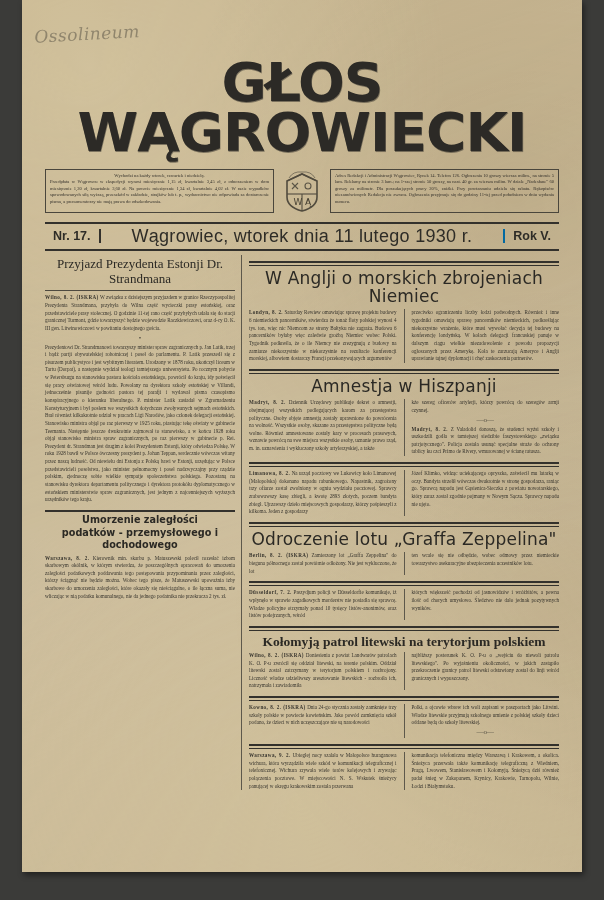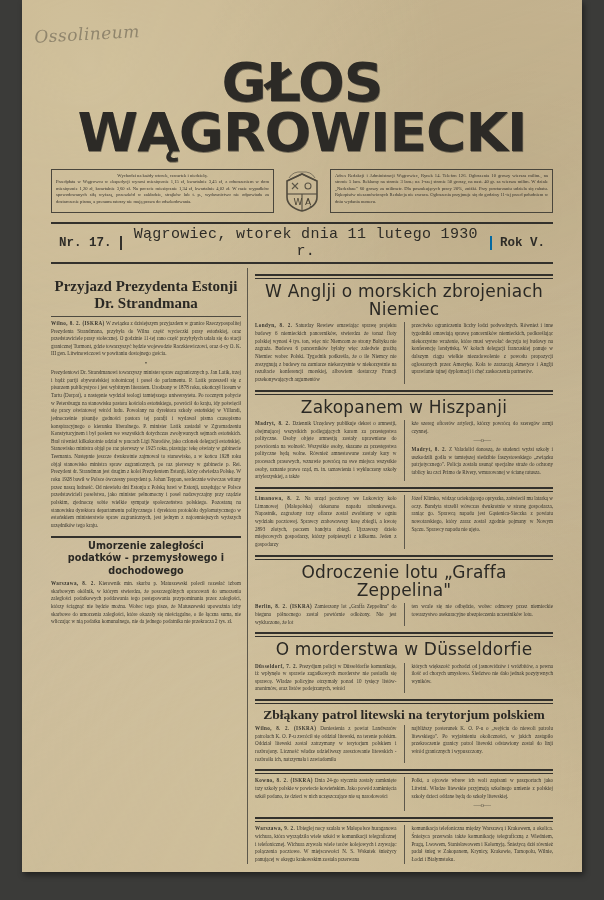--- a/index.html
+++ b/index.html
@@ -19,21 +19,21 @@
     content:"";position:absolute;inset:0;pointer-events:none;
     background:
       radial-gradient(circle at 12% 8%, rgba(255,250,235,.55), transparent 38%),
       radial-gradient(circle at 88% 22%, rgba(160,140,105,.22), transparent 42%),
       radial-gradient(circle at 50% 92%, rgba(250,244,226,.45), transparent 45%),
       radial-gradient(circle at 95% 70%, rgba(150,128,95,.18), transparent 40%),
       linear-gradient(160deg, rgba(223,211,186,.8), rgba(206,191,160,.35) 55%, rgba(226,215,190,.7));
     mix-blend-mode:multiply;opacity:.85;
   }
   #page>*{position:relative;z-index:2;}
-  .paper-inner{padding:0 26px;}
+  .paper-inner{padding:0 20px;}
 
   
   .handwriting{
     position:absolute;left:12px;top:12px;
     font-family:"DejaVu Serif",serif;font-style:italic;
     font-size:17px;color:#6a6352;opacity:.62;
     letter-spacing:.5px;transform:rotate(-3deg);
     white-space:nowrap;
   }
 
@@ -59,51 +59,51 @@
     width:50px;display:flex;align-items:center;justify-content:center;
     padding:0 3px;
   }
   .emblem{width:38px;height:44px;}
 
   
   .issue-bar{
     margin:9px 3px 0 3px;
     border-top:2px solid #33312c;border-bottom:2px solid #33312c;
     padding:2px 0;display:flex;align-items:center;
-    font-family:Liberation Mono, monospace;
+    font-family:Liberation Sans, sans-serif;
   }
   .issue-no,.issue-year{
     font-size:12.5px;font-weight:bold;color:#2e2c27;padding:0 8px;white-space:nowrap;
   }
   .issue-no{border-right:2px solid #33312c;}
   .issue-year{border-left:2px solid #0369a1;}
   .issue-date{
-    flex:1;text-align:center;font-size:15px;color:#2e2c27;letter-spacing:.3px;
+    flex:1;text-align:center;font-size:18px;color:#2e2c27;letter-spacing:.3px;
   }
 
   
   .columns{display:flex;margin:4px 3px 0 3px;}
   .col-left{width:190px;padding-right:6px;border-right:1px solid #5d584b;}
   .col-main{flex:1;padding-left:7px;}
 
   
   h1.hl{
     font-family:"DejaVu Sans",sans-serif;font-weight:normal;
     font-size:17px;line-height:1.08;text-align:center;
     color:#2b2924;margin:3px 0 4px 0;letter-spacing:.2px;
   }
   h2.hl-serif{
     font-family:"Liberation Serif",serif;font-weight:bold;
     font-size:13.5px;line-height:1.12;text-align:center;
     color:#2b2924;margin:3px 0 3px 0;
   }
   h3.hl-left{
-    font-family:"Liberation Serif",serif;font-weight:bold;
-    font-size:15px;line-height:1.14;text-align:center;
-    color:#2b2924;margin:10px 0 3px 0;
+    font-family:"Liberation Serif",serif;font-weight:normal;
+    font-size:13px;line-height:1.14;text-align:center;
+    color:#2b2924;margin:2px 0 3px 0;
   }
   h3.hl-cond{
     font-family:"DejaVu Sans",sans-serif;font-weight:bold;
     font-size:11px;line-height:1.14;text-align:center;
     color:#2b2924;margin:2px 0 3px 0;transform:scaleX(.88);
   }
   .rule-thick{border-top:2.5px solid #33312c;margin:6px 0 2px 0;}
   .rule-thin{border-top:1px solid #4e4a40;margin:4px 0 3px 0;}
   .rule-double{border-top:2.5px solid #33312c;border-bottom:1px solid #33312c;height:2px;margin:6px 0 3px 0;}
 
@@ -188,21 +188,21 @@
           <div class="sub body-text">
             <b>Londyn, 8. 2.</b>
             <span>Saturday Rewiew omawiając sprawę projektu budowy 6 niemieckich pancerników, stwierdza że tonaż floty polskiej wynosi 4 tys. ton, więc nic Niemcom ze strony Bałtyku nie zagraża. Budowa 6 pancerników byłaby więc zaledwie groźbą Niemiec wobec Polski. Tygodnik podkreśla, że o ile Niemcy nie zrezygnują z budowy na zamiarze niekorzystnie w niekorzystnie na rezultacie konferencji morskiej, albowiem dostarczy Francji przekonywających argumentów</span>
           </div>
           <div class="sub body-text">
             <span>przeciwko ograniczeniu liczby łodzi podwodnych. Również i inne tygodniki omawiają sprawę pancerników niemieckich, podkreślając niekorzystne wrażenie, które musi wywołać decyzja tej budowy na konferencję londyńską. W kołach delegacji francuskiej panuje w dalszym ciągu wielkie niezadowolenie z powodu propozycji ogłoszonych przez Amerykę. Koła te zarzucają Ameryce i Anglji uprawianie tajnej dyplomacji i chęć zaskoczenia partnerów.</span>
           </div>
         </div>
 
         <div class="rule-double"></div>
-        <h1 class="hl">Zakopanem w Hiszpanji</h1>
+        <h1 class="hl">Amnestja w Hiszpanji</h1>
         <div class="two-sub">
           <div class="sub body-text">
             <b>Madryt, 8. 2.</b>
             <span>Dziennik Urzędowy publikuje dekret o amnestji, obejmującej wszystkich podlegających karom za przestępstwa polityczne. Osoby objęte amnestją zostały uprawnione do powrócenia na wolność. Wszystkie osoby, skazane za przestępstwa polityczne będą wolne. Również amnestowane zostały kary w procesach prasowych, wznawie powrócą na swe miejsca wszystkie osoby, uznanie prawo rząd, m. in. uznawienia i wykluczony szkoły artylerzyskiej, a także</span>
           </div>
           <div class="sub body-text">
             <span>kże szereg oficerów artylerji, którzy powrócą do szeregów armji czynnej.</span>
             <div class="sep-dot">—o—</div>
             <b>Madryt, 8. 2.</b>
             <span>Z Valadolid donoszą, że studenci wyżsi szkoły i uszkodzili godła w tamtejszej siedzibie faszystowskiego „związku patrjotycznego". Policja została usunąć specjalne straże do ochrony tablicy ku czci Primo de Rivery, wmurowanej w ścianę ratusza.</span>
@@ -226,33 +226,32 @@
           <div class="sub body-text">
             <b>Berlin, 8. 2. (ISKRA)</b>
             <span>Zamierzony lot „Graffa Zeppelina" do bieguna północnego został powtórnie odłożony. Nie jest wykluczone, że lot</span>
           </div>
           <div class="sub body-text">
             <span>ten wcale się nie odbędzie, wobec odmowy przez niemieckie towarzystwo asekuracyjne ubezpieczenia uczestników lotu.</span>
           </div>
         </div>
 
         <div class="rule-double"></div>
-        <h1 class="hl">O morderstwa w Düsseldorfie</h1>
         <div class="two-sub">
           <div class="sub body-text">
             <b>Düsseldorf, 7. 2.</b>
             <span>Prezydjum policji w Düsseldorfie komunikuje, iż wpłynęło w sprawie zagadkowych morderstw nie posiadła się sprawcę. Władze policyjne otrzymały ponad 10 tysięcy listów-anonimów, oraz listów podejrzanych, wśród</span>
           </div>
           <div class="sub body-text">
             <span>których większość pochodzi od jasnowidzów i wróżbitów, a pewna ilość od chorych umysłowo. Śledztwo nie dało jednak pozytywnych wyników.</span>
           </div>
         </div>
 
         <div class="rule-double"></div>
-        <h2 class="hl-serif">Zbłąkany patrol litewski na terytorjum polskiem</h2>
+        <h2 class="hl-serif">Kołomyją patrol litewski na terytorjum polskiem</h2>
         <div class="two-sub">
           <div class="sub body-text">
             <b>Wilno, 8. 2. (ISKRA)</b>
             <span>Doniesienia z powiat Landwarów patrolach K. O. P-u zwrócił się oddział litewski, na terenie polskim. Oddział litewski został zatrzymany w terytorjum polskiem i rozbrojony. Liczność władze udzieliwszy aresztowanie litewskich - rozbroiła ich, natrzymała i zawiadomiła</span>
           </div>
           <div class="sub body-text">
             <span>najbliższy posterunek K. O. P-u o „wejściu do niewoli patrolu litewskiego". Po wyjaśnieniu okoliczności, w jakich zastąpiło przekroczenie granicy patrol litewski odstawiony został do linji wśród granicznych i wypuszczony.</span>
           </div>
         </div>
 

